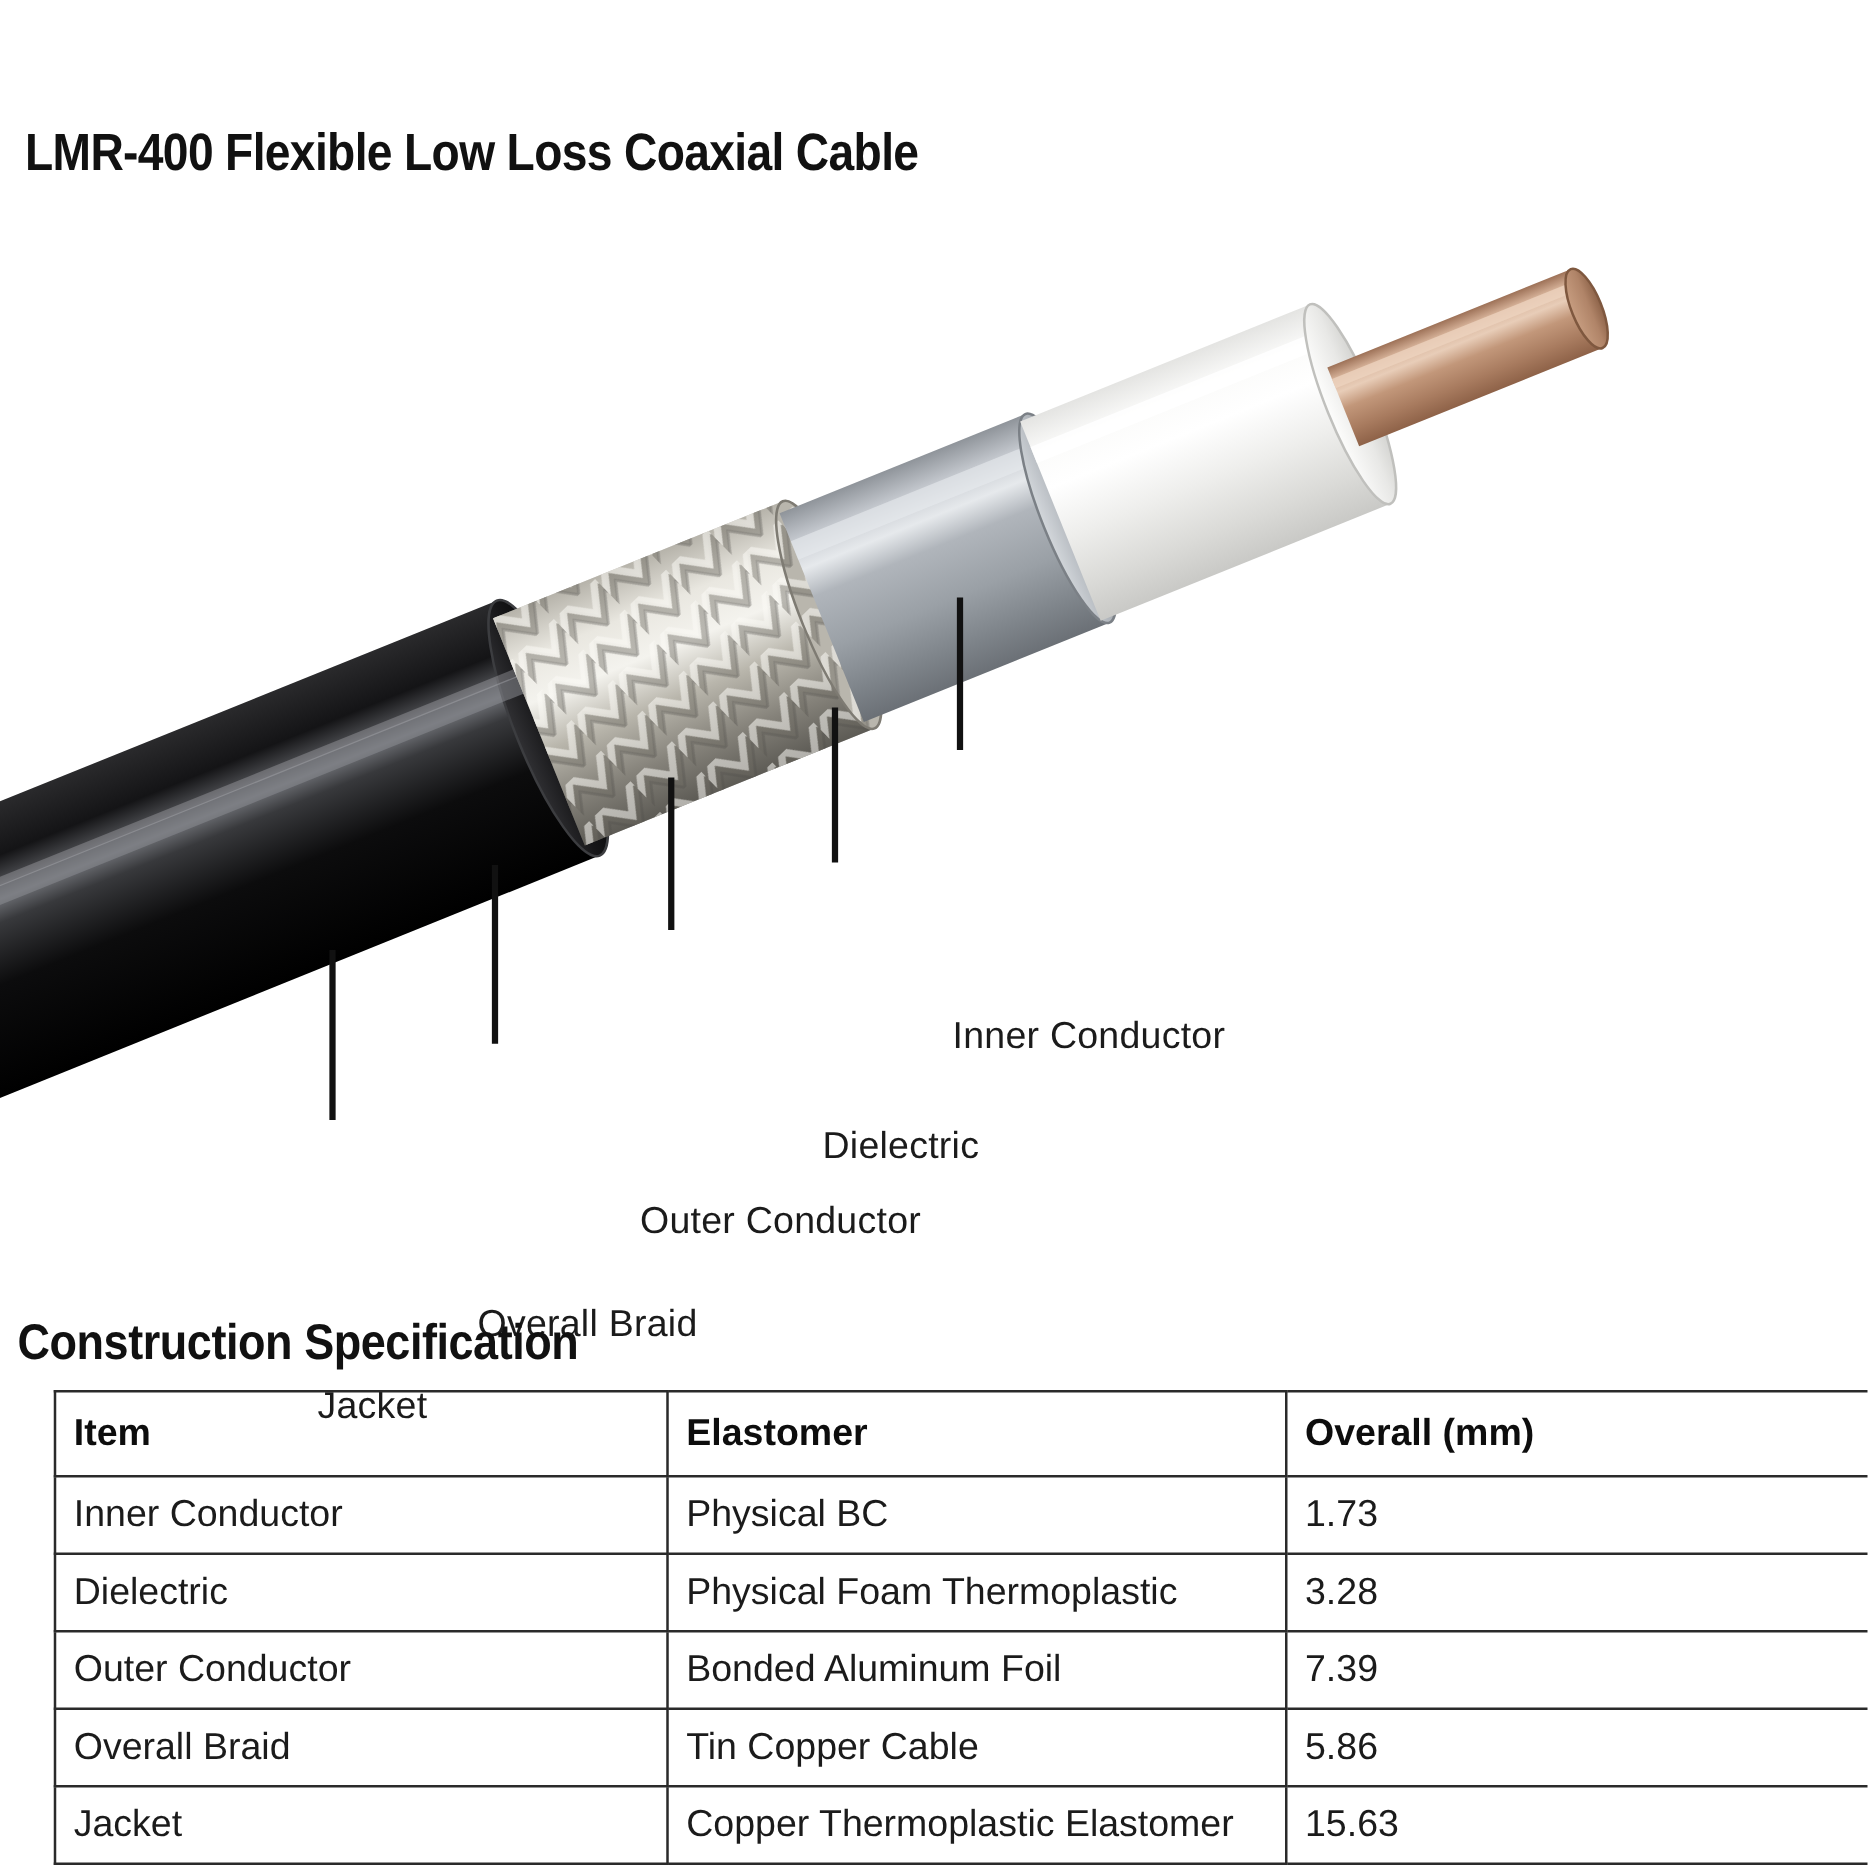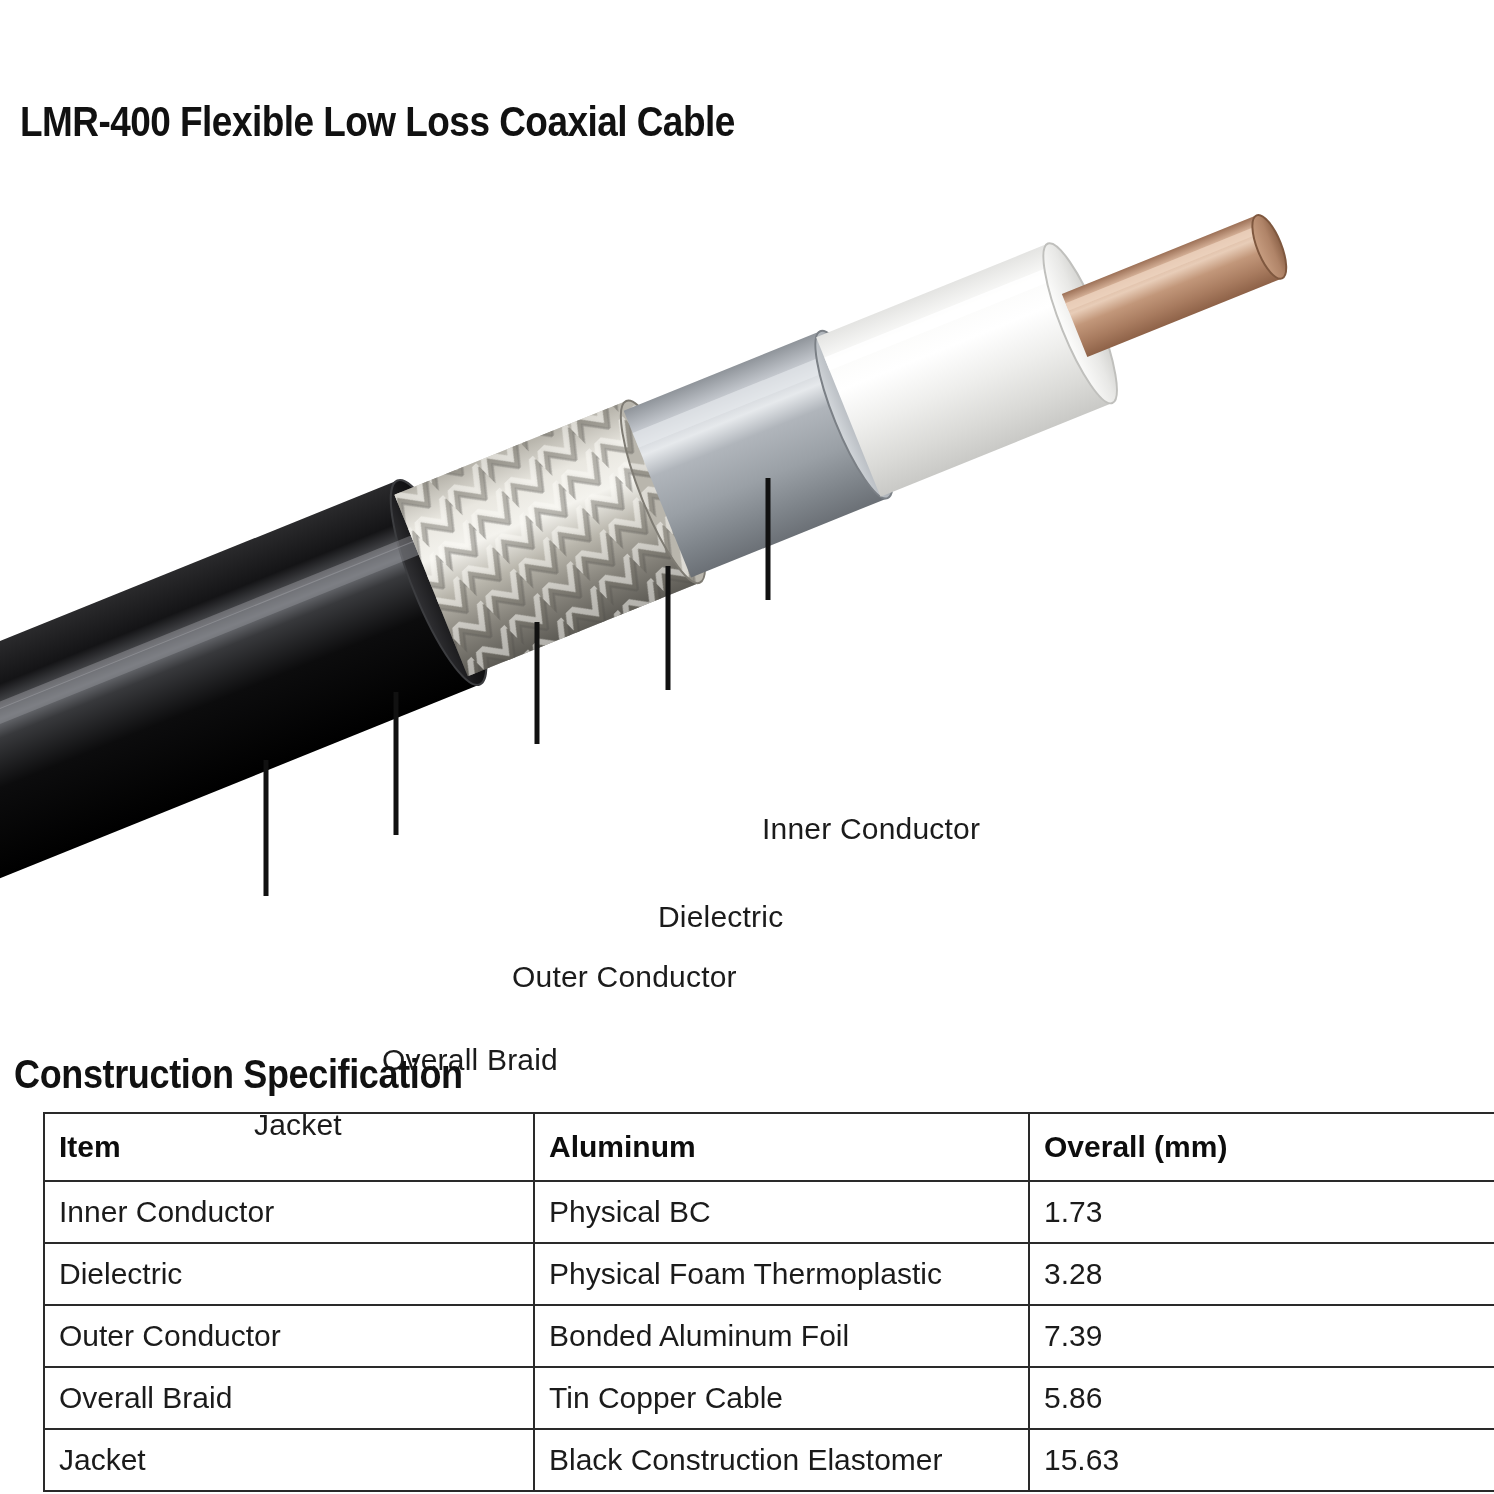--- a/index.html
+++ b/index.html
@@ -266,21 +266,21 @@
 <div id="spec-table-wrap">
   <table class="spec-table">
     <colgroup>
       <col class="c-item">
         <col class="c-mat">
         <col class="c-dia">
     </colgroup>
     <thead>
       <tr>
         <th>Item</th>
-        <th>Aluminum</th>
+        <th>Elastomer</th>
         <th>Overall (mm)</th>
       </tr>
     </thead>
     <tbody>
       <tr>
         <td>Inner Conductor</td>
         <td>Physical BC</td>
         <td>1.73</td>
       </tr>
       <tr>
@@ -293,18 +293,18 @@
         <td>Bonded Aluminum Foil</td>
         <td>7.39</td>
       </tr>
       <tr>
         <td>Overall Braid</td>
         <td>Tin Copper Cable</td>
         <td>5.86</td>
       </tr>
       <tr>
         <td>Jacket</td>
-        <td>Black Construction Elastomer</td>
+        <td>Copper Thermoplastic Elastomer</td>
         <td>15.63</td>
       </tr>
     </tbody>
   </table>
 </div>
 
 </body></html>

